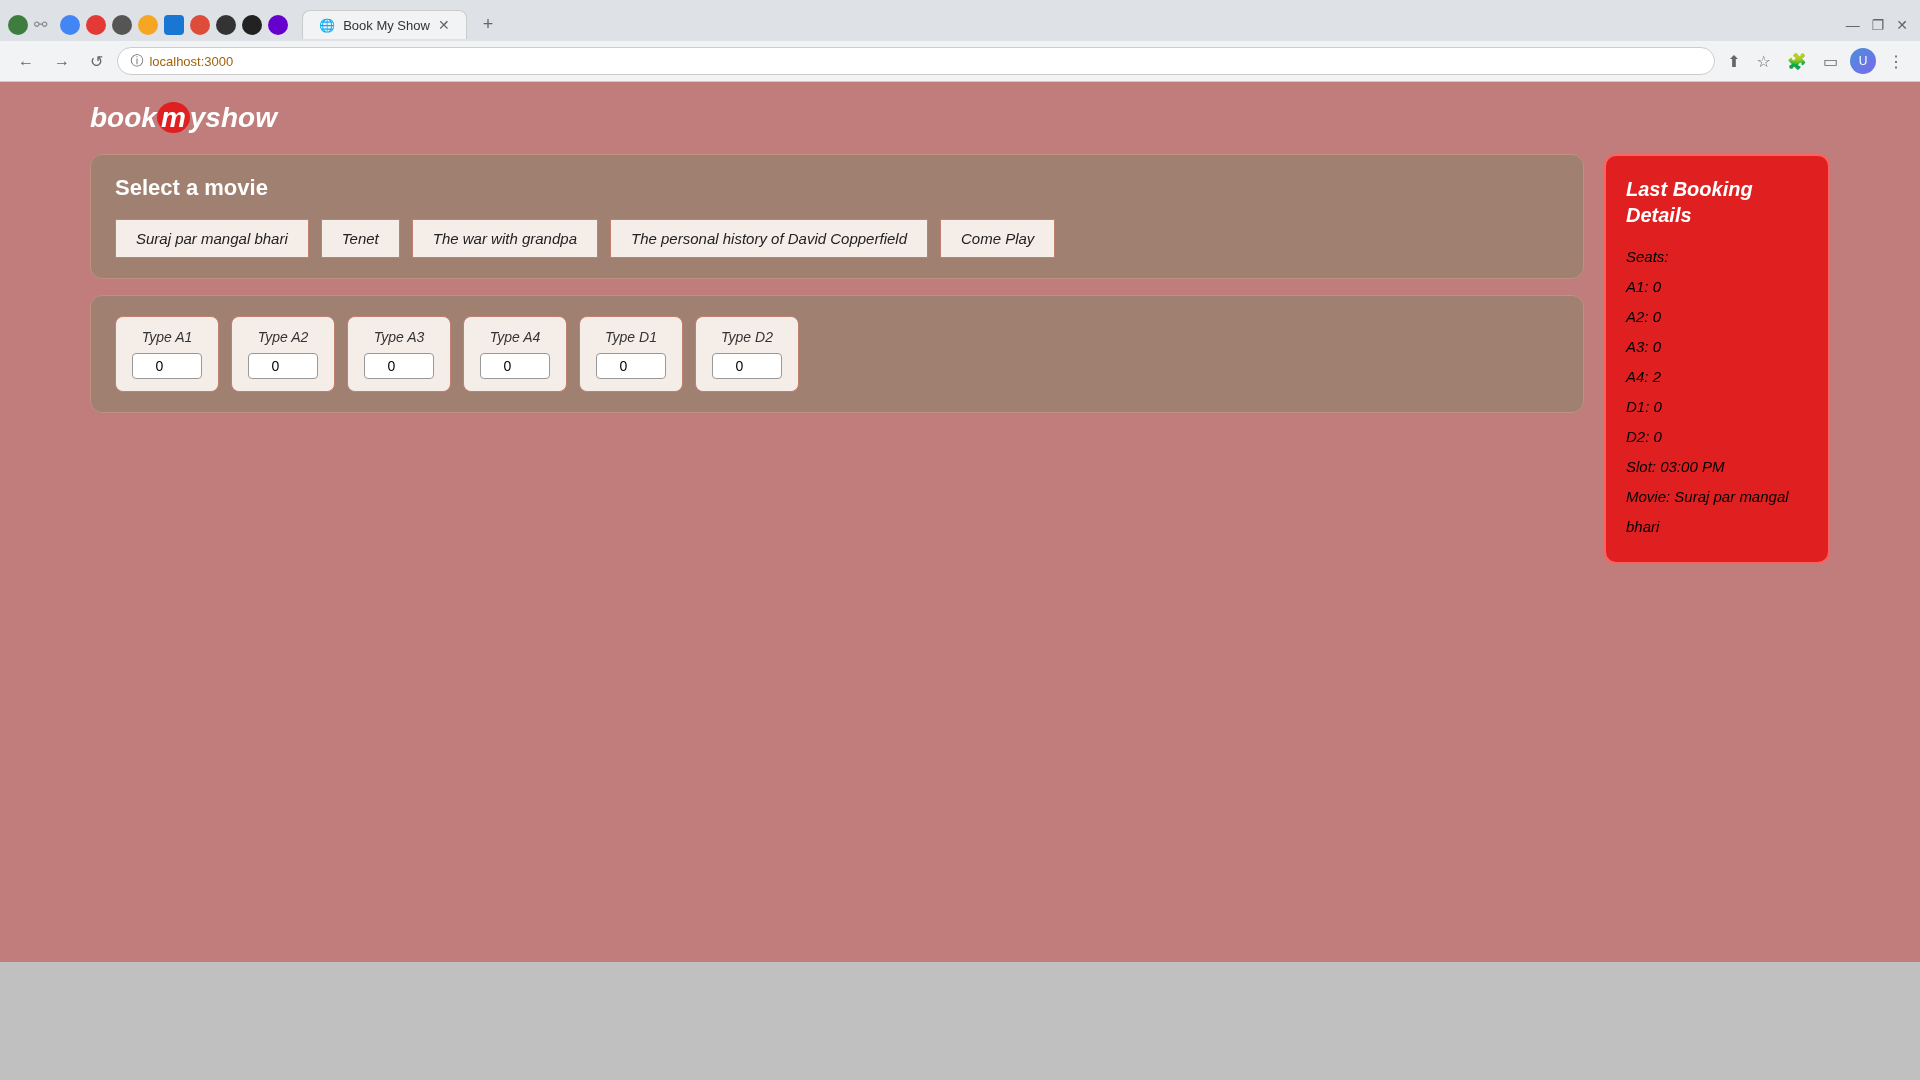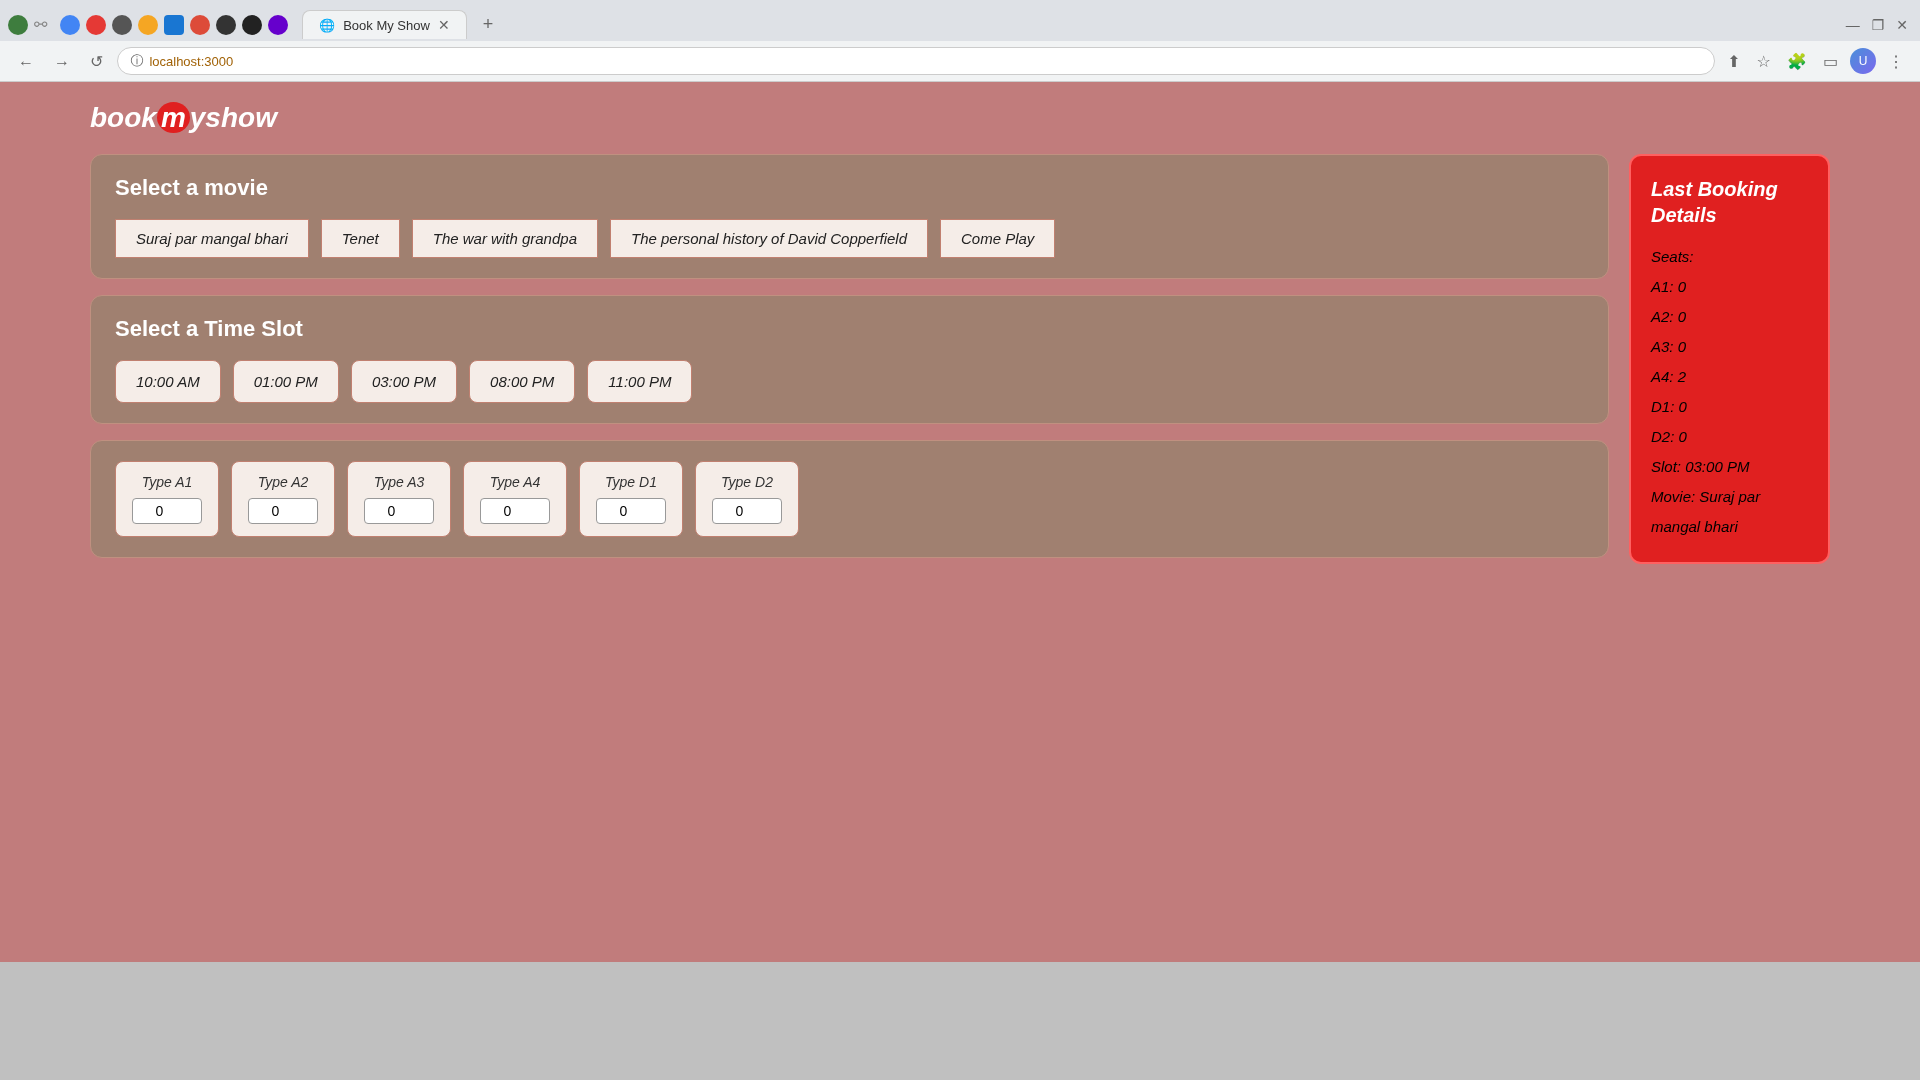--- a/index.html
+++ b/index.html
@@ -228,21 +228,21 @@
       padding: 14px 32px;
       font-size: 18px;
       font-weight: bold;
       color: white;
       cursor: pointer;
       margin-top: 16px;
     }
 
     
     .right-panel {
-      width: 201px;
+      width: 226px;
     }
 
     .booking-details-card {
       background: #e02020;
       border-radius: 12px;
       padding: 20px;
       color: white;
       border: 2px solid #ff6060;
     }
 
@@ -327,30 +327,20 @@
         <div class="section-title">Select a movie</div>
         <div class="movie-buttons">
           <button class="movie-btn">Suraj par mangal bhari</button>
           <button class="movie-btn">Tenet</button>
           <button class="movie-btn">The war with grandpa</button>
           <button class="movie-btn">The personal history of David Copperfield</button>
           <button class="movie-btn">Come Play</button>
         </div>
       </div>
 
-      <div class="section">
-        <div class="section-title">Select a Time Slot</div>
-        <div class="time-buttons">
-          <button class="time-btn">10:00 AM</button>
-          <button class="time-btn">01:00 PM</button>
-          <button class="time-btn">03:00 PM</button>
-          <button class="time-btn">08:00 PM</button>
-          <button class="time-btn">11:00 PM</button>
-        </div>
-      </div>
 
       <div class="section">
         <div class="seats-grid">
           <div class="seat-card">
             <div class="seat-type-label">Type A1</div>
             <input class="seat-input" type="number" value="0" style="">
           </div>
           <div class="seat-card">
             <div class="seat-type-label">Type A2</div>
             <input class="seat-input" type="number" value="0" style="">

